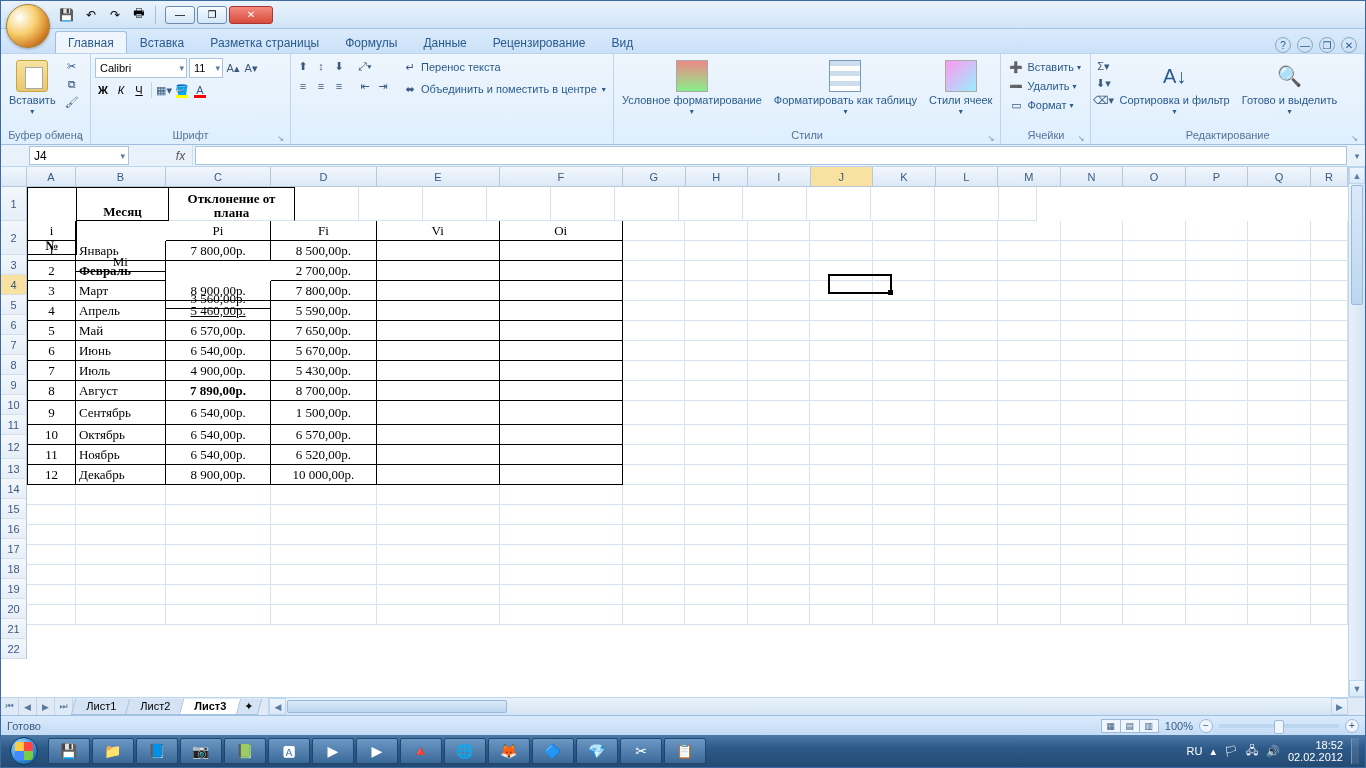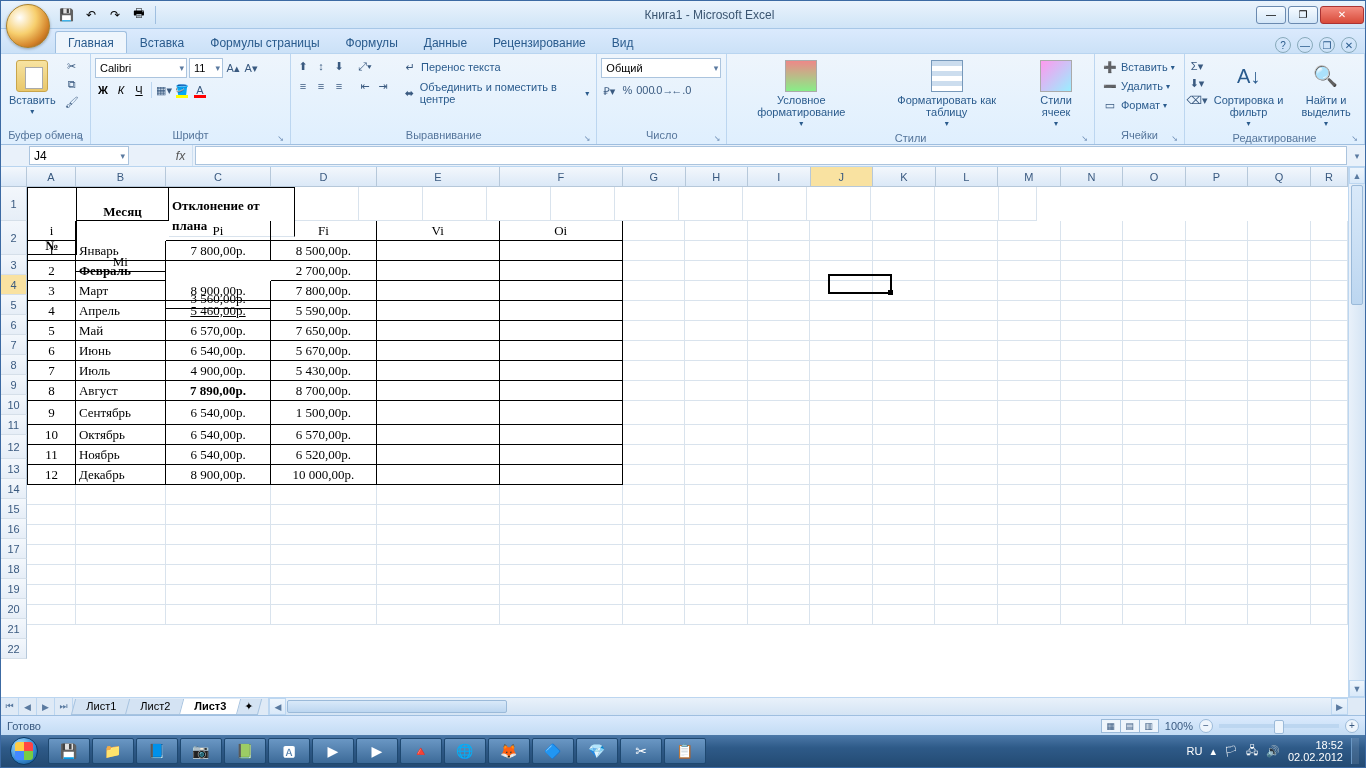--- a/index.html
+++ b/index.html
@@ -128,33 +128,32 @@
           <span>↶</span>
         </div>
       <div class="qat-btn">
           <span>↷</span>
         </div>
       <div class="qat-btn">
           <span>🖶</span>
         </div>
       <div class="sep"></div>
     </div>
-    <div class="title-center">Книга1 - Microsoft Excel</div>
     <div class="win-buttons">
       <div class="win-btn">—</div>
       <div class="win-btn">❐</div>
       <div class="win-btn close">✕</div>
     </div>
   </div>
 
   <div class="ribbon-row">
     <div class="tabs" id="ribbon-tabs">
         <div class="ribbon-tab active">Главная</div>
         <div class="ribbon-tab">Вставка</div>
-        <div class="ribbon-tab">Формулы страницы</div>
+        <div class="ribbon-tab">Разметка страницы</div>
         <div class="ribbon-tab">Формулы</div>
         <div class="ribbon-tab">Данные</div>
         <div class="ribbon-tab">Рецензирование</div>
         <div class="ribbon-tab">Вид</div>
       </div>
     <div class="ribbon-help">
       <span>?</span>
       <span>—</span>
       <span>❐</span>
       <span>✕</span>
@@ -226,36 +225,22 @@
               <span class="icon-sq">↵</span>
               <span>Перенос текста</span>
             </div>
           <div class="small-btn">
               <span class="icon-sq">⬌</span>
               <span>Объединить и поместить в центре</span>
               <span style="font-size:8px;margin-left:2px">▾</span>
             </div>
         </div>
       </div>
-      <div class="rgroup-label">Выравнивание</div>
-    </div>
-
-    <div class="rgroup" style="min-width:130px">
-      <div class="rgroup-body stackv" style="gap:4px">
-        <div class="combo" style="width:120px">Общий</div>
-        <div class="stackh">
-          <div class="icon-sq">₽▾</div>
-          <div class="icon-sq">%</div>
-          <div class="icon-sq">000</div>
-          <div class="icon-sq">.0→</div>
-          <div class="icon-sq">←.0</div>
-        </div>
-      </div>
-      <div class="rgroup-label">Число</div>
-    </div>
+    </div>
+
 
     <div class="rgroup" style="min-width:230px">
       <div class="rgroup-body">
         <div class="big-btn">
             <div class="ic" style="background:linear-gradient(#e88,#8e8);border:1px solid #aaa"></div>
             <span>Условное форматирование</span>
             <span style="font-size:8px">▾</span>
           </div>
         <div class="big-btn">
             <div class="ic" style="background:repeating-linear-gradient(#cde,#cde 5px,#fff 5px,#fff 10px);border:1px solid #79b"></div>
@@ -299,21 +284,21 @@
           <div class="icon-sq">⬇▾</div>
           <div class="icon-sq">⌫▾</div>
         </div>
         <div class="big-btn">
             <div class="ic" style="font-size:20px;display:flex;align-items:center;justify-content:center">A↓</div>
             <span>Сортировка и фильтр</span>
             <span style="font-size:8px">▾</span>
           </div>
         <div class="big-btn">
             <div class="ic" style="font-size:20px;display:flex;align-items:center;justify-content:center">🔍</div>
-            <span>Найти и выделить</span>
+            <span>Готово и выделить</span>
             <span style="font-size:8px">▾</span>
           </div>
       </div>
       <div class="rgroup-label">Редактирование</div>
     </div>
   </div>
 
   <div class="fx-row">
     <div class="name-box">J4</div>
     <div class="fx-icon">fx</div>
@@ -364,21 +349,21 @@
         <div class="row-h" style="height: 20px;">18</div>
         <div class="row-h" style="height: 20px;">19</div>
         <div class="row-h" style="height: 20px;">20</div>
         <div class="row-h" style="height: 20px;">21</div>
         <div class="row-h" style="height: 20px;">22</div>
       </div>
     <div class="grid" id="grid">
         <div class="gr-row" style="height: 34px;">
           <div class="cell hd bT bL bR bB num" style="width: 50px; height: 68px; align-items: flex-end; justify-content: center;">№</div>
           <div class="cell hd bT bR bB num" style="width: 92px; height: 34px; align-items: flex-end; justify-content: center;">Месяц</div>
-          <div class="cell hd bT bR num" style="width: 126px; height: 50px; white-space: normal; text-align: left; line-height: 20px; align-items: flex-end; justify-content: center;">Отклонение от плана</div>
+          <div class="cell hd bT bR num" style="width: 126px; height: 34px; white-space: normal; text-align: center; line-height: 14px; align-items: flex-end; justify-content: center;">Отклонение от плана</div>
           <div class="cell" style="width: 64px; height: 34px;"></div>
           <div class="cell" style="width: 64px; height: 34px;"></div>
           <div class="cell" style="width: 64px; height: 34px;"></div>
           <div class="cell" style="width: 64px; height: 34px;"></div>
           <div class="cell" style="width: 64px; height: 34px;"></div>
           <div class="cell" style="width: 64px; height: 34px;"></div>
           <div class="cell" style="width: 64px; height: 34px;"></div>
           <div class="cell" style="width: 64px; height: 34px;"></div>
           <div class="cell" style="width: 64px; height: 34px;"></div>
           <div class="cell" style="width: 64px; height: 34px;"></div>

